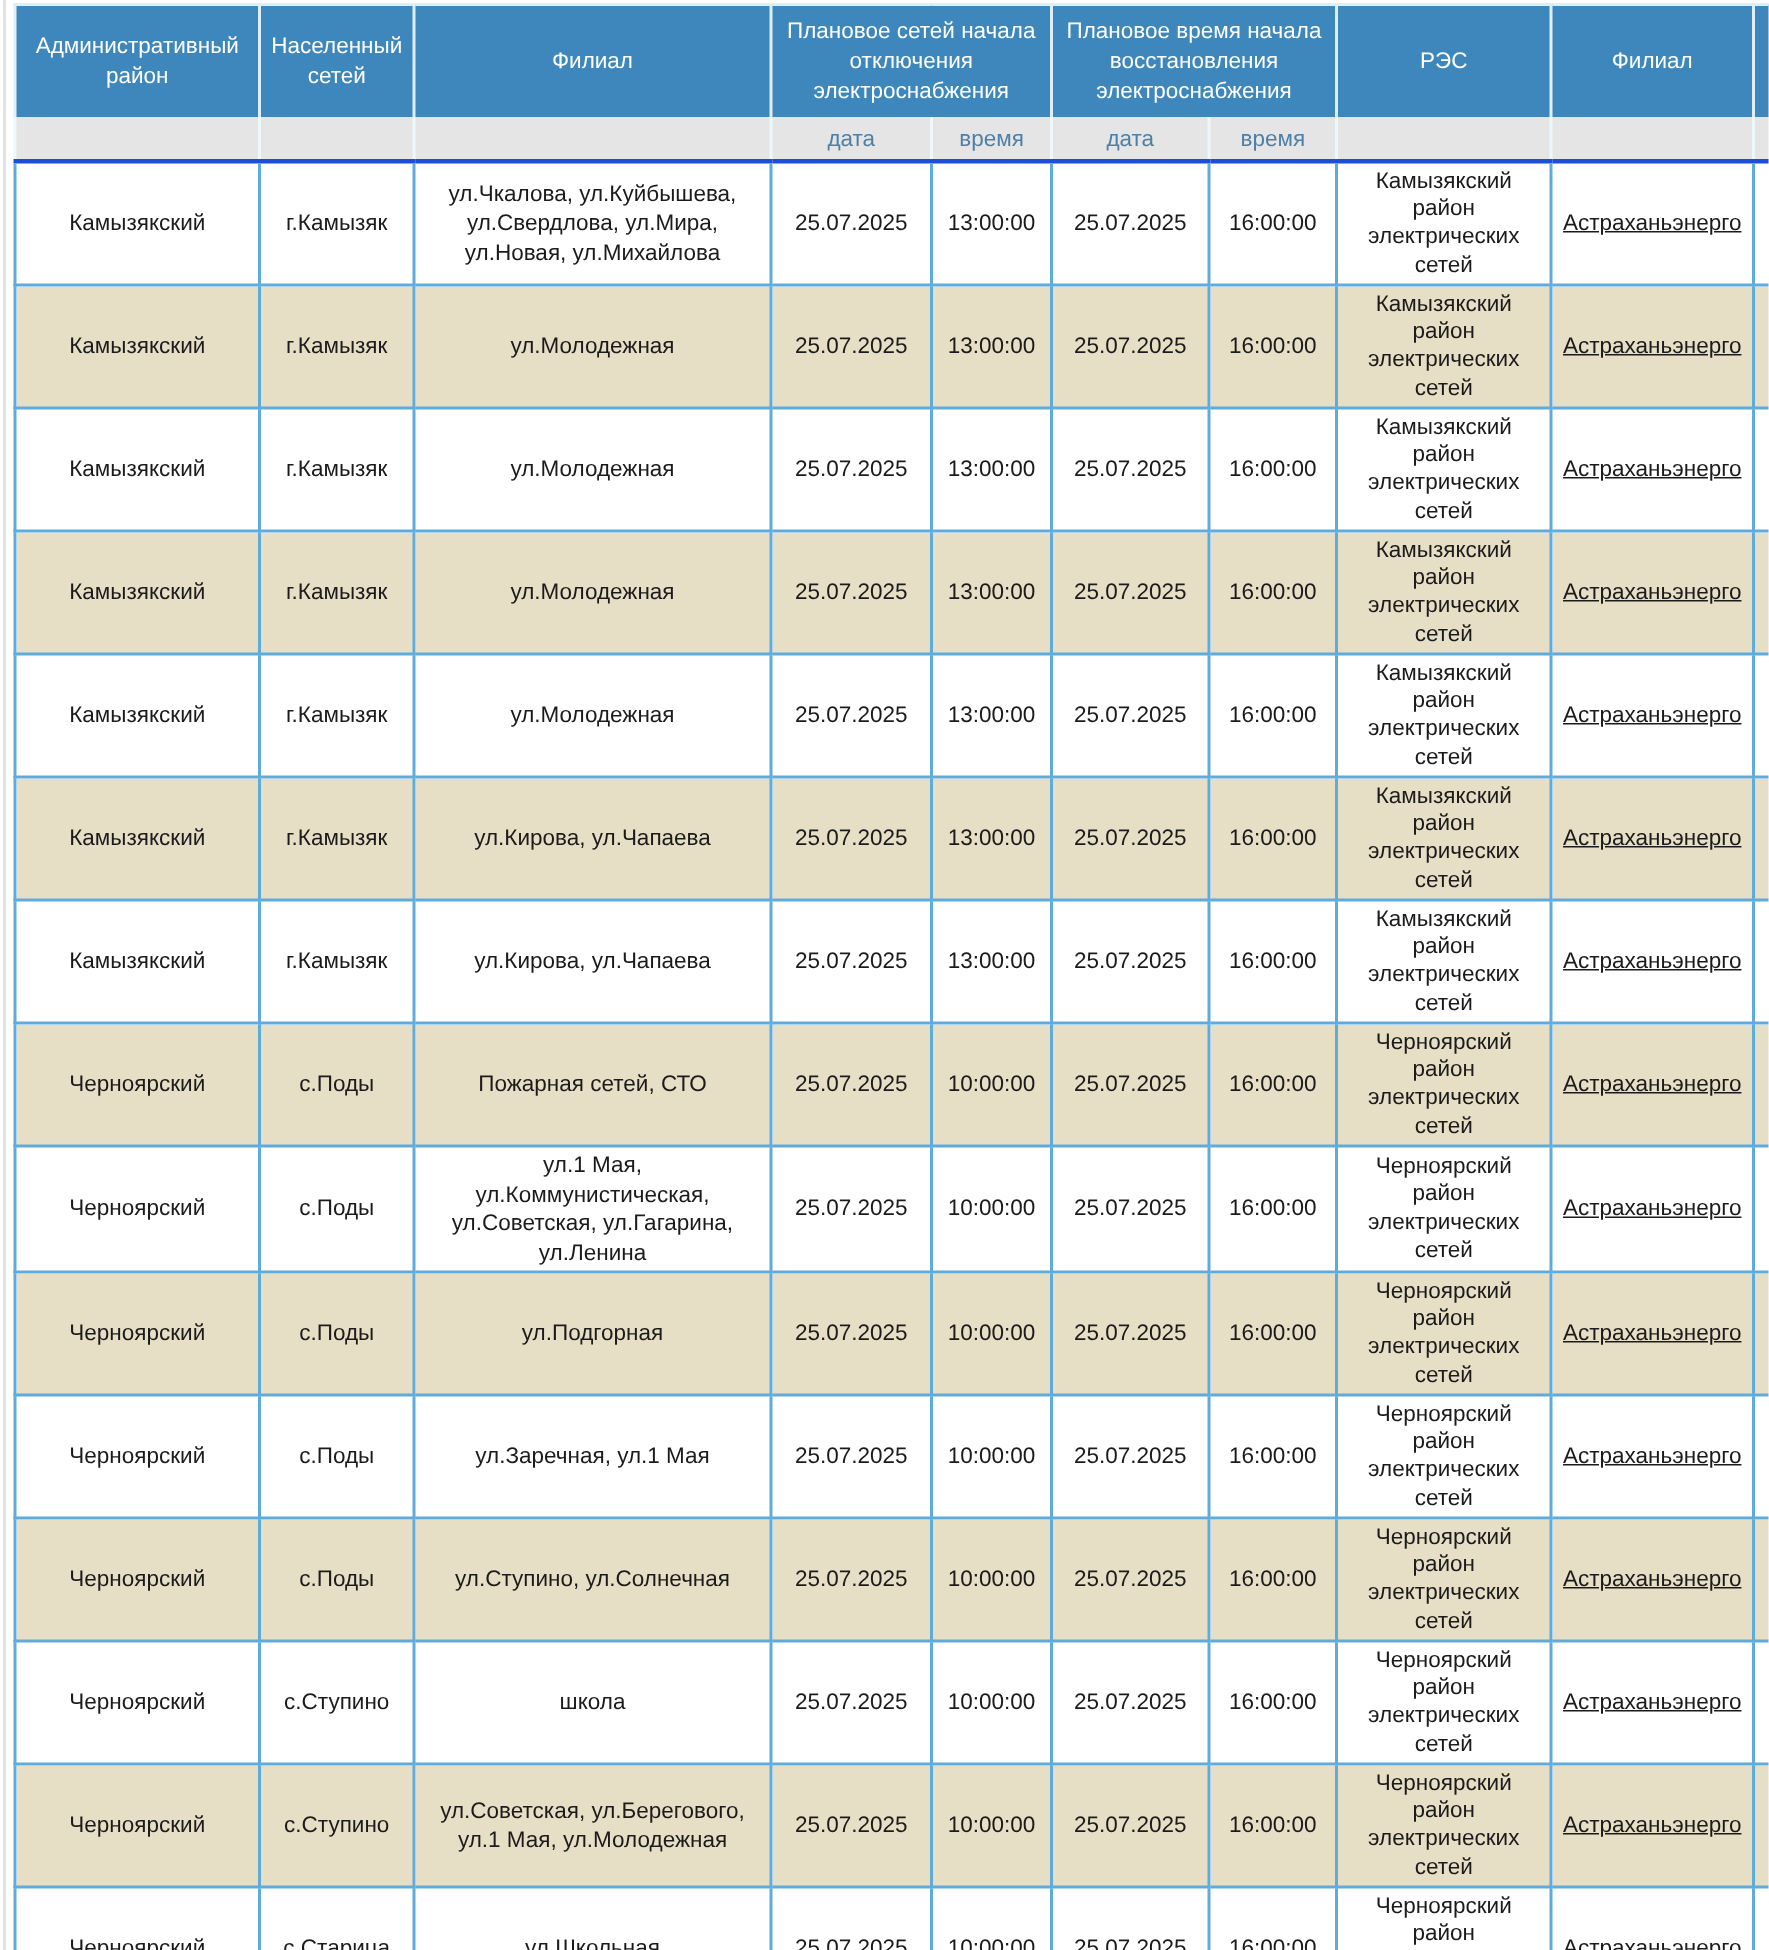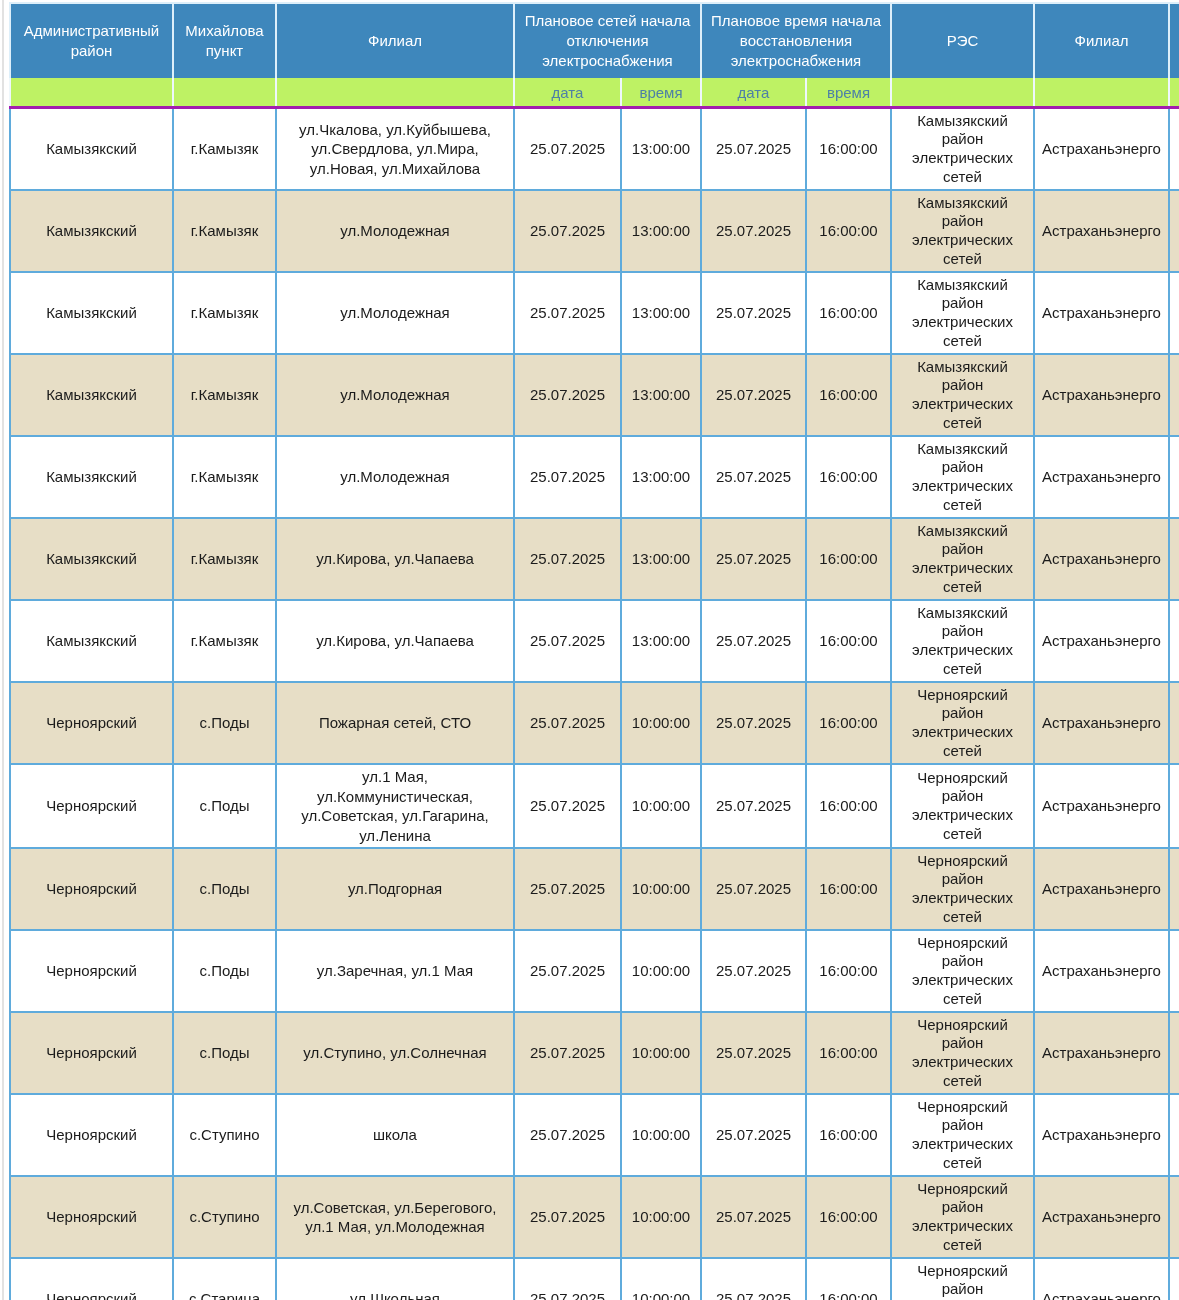--- a/index.html
+++ b/index.html
@@ -44,48 +44,48 @@
     font-size: 15px;
     line-height: 1.35;
     text-align: center;
     vertical-align: middle;
     border: 2px solid #ddeffa;
     border-bottom: none;
     height: 70px;
     padding: 2px 6px;
   }
   tr.hdr-sub th {
-    background: #bef264;
+    background: #e5e5e5;
     color: #4e80a6;
     font-weight: 400;
     font-size: 15px;
     text-align: center;
     vertical-align: middle;
     border: 2px solid #eef7fc;
     border-top: none;
-    border-bottom: 3px solid #a21caf;
+    border-bottom: 3px solid #1d4ed8;
     height: 28px;
     padding: 0 4px;
   }
   
   tbody td {
     border: 2px solid #5fabdc;
     text-align: center;
     vertical-align: middle;
     font-size: 15px;
     line-height: 1.3;
     height: 76px; 
     padding: 2px 6px;
     background: #ffffff;
     overflow: hidden;
   }
   tbody tr.stripe td { background: #e7dec6; }
   tbody td.res-cell { line-height: 1.25; padding: 0 8px; }
   tbody td.street-cell { padding: 2px 10px; }
-  tbody td.branch-cell { padding: 0 2px; }
+  tbody td.branch-cell { padding: 0 2px; text-decoration: underline; }
 </style>
 </head>
 <body>
 
 <div class="viewport">
   <div class="left-edge-line"></div>
 
   <table class="outage">
     <colgroup>
       <col style="width:163px">
@@ -95,21 +95,21 @@
       <col style="width:80px">
       <col style="width:105px">
       <col style="width:85px">
       <col style="width:143px">
       <col style="width:135px">
       <col style="width:40px">
     </colgroup>
     <thead>
       <tr class="hdr-main">
         <th>Административный район</th>
-        <th>Михайлова пункт</th>
+        <th>Населенный сетей</th>
         <th>Филиал</th>
         <th colspan="2">Плановое сетей начала отключения электроснабжения</th>
         <th colspan="2">Плановое время начала восстановления электроснабжения</th>
         <th>РЭС</th>
         <th>Филиал</th>
         <th></th>
       </tr>
       <tr class="hdr-sub">
         <th></th>
         <th></th>

